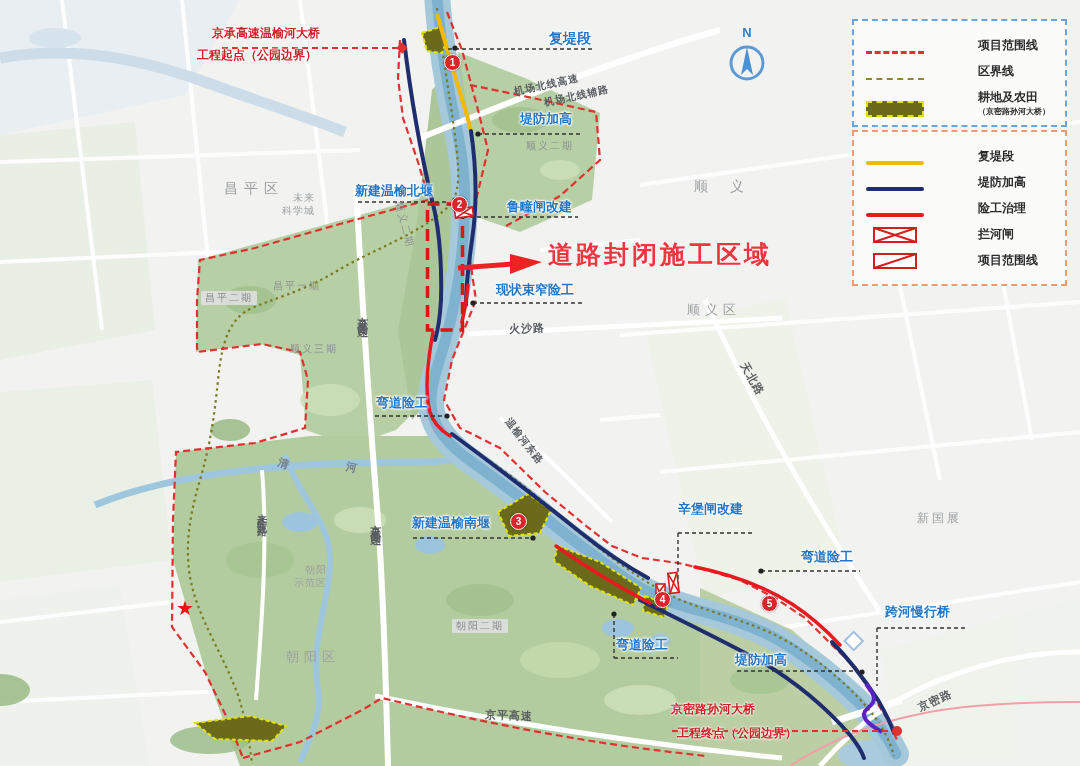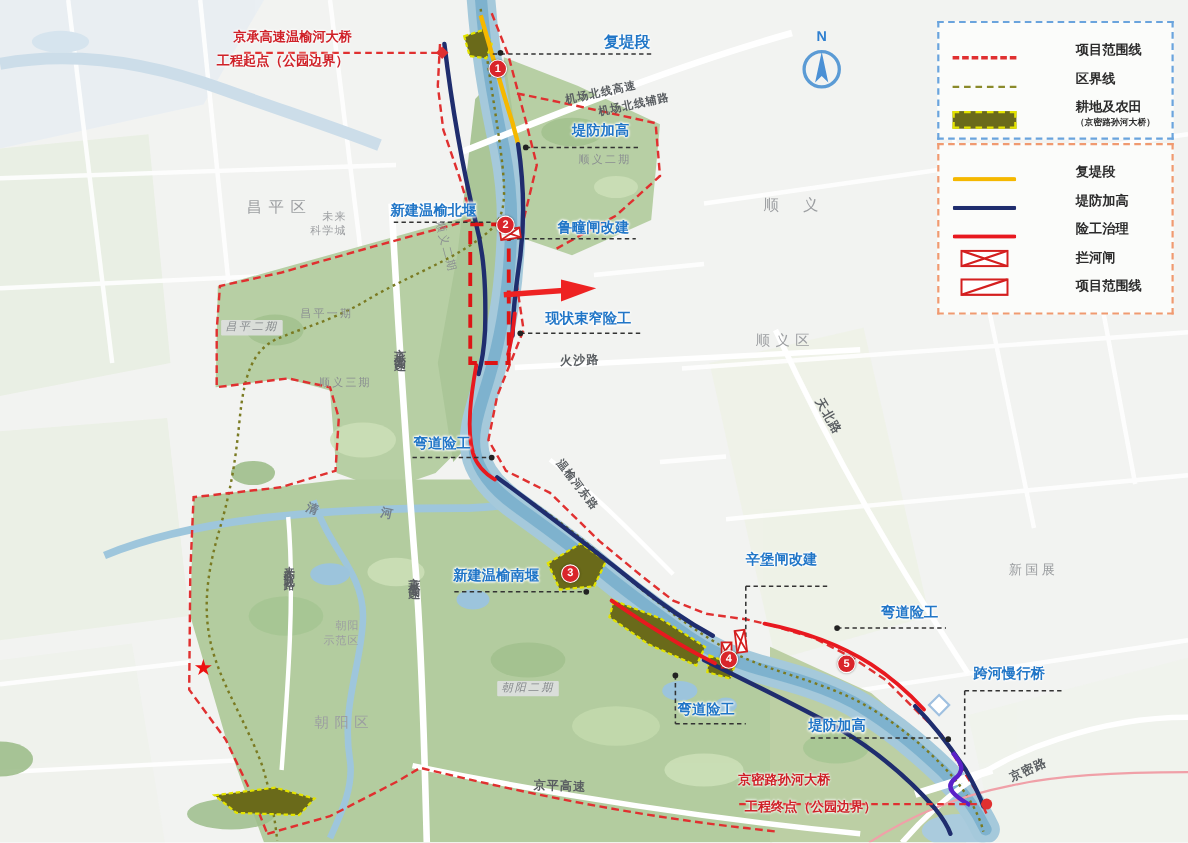--- a/index.html
+++ b/index.html
@@ -12,21 +12,21 @@
         text-shadow:0 1px 2px #fff,0 -1px 2px #fff,1px 0 2px #fff,-1px 0 2px #fff;}
   .feat-lg{font-size:14px;}
   
   .ann-red{color:#cf2128;font-weight:bold;font-size:12px;
            text-shadow:0 1px 2px #fff,0 -1px 2px #fff;}
   .closure{color:#f03540;font-weight:bold;font-size:25px;letter-spacing:3px;
            text-shadow:0 1px 1px #fff;}
   
   .region{color:#9c9ea1;font-size:14px;letter-spacing:6px;}
   .region-sm{color:#8a8e91;font-size:10px;letter-spacing:2px;}
-  .boxed{background:rgba(221,223,222,.92);color:#84888b;padding:1px 4px;border-radius:1px;font-style:italic;}
+  .boxed{background:rgba(221,223,222,.92);color:#84888b;padding:1px 4px;border-radius:1px;}
   .two-line{text-align:right;font-size:10px;color:#9c9ea1;letter-spacing:1px;line-height:1.25;margin-top:44px;}
   
   .road{color:#595d61;font-size:11px;font-weight:600;letter-spacing:1px;}
   .road-sm{font-size:10px;}
   .water-lbl{color:#74808c;font-size:11px;font-weight:600;}
   .vert{writing-mode:vertical-rl;letter-spacing:3px;}
   
   .marker{position:absolute;width:15px;height:15px;border-radius:50%;background:#d9252b;
           border:1px solid #fff;color:#fff;font-size:10px;font-weight:bold;
           display:flex;align-items:center;justify-content:center;box-shadow:0 0 2px rgba(0,0,0,.45);}
@@ -250,20 +250,21 @@
         <rect x="656" y="584" width="9" height="23"></rect>
         <path d="M656,584 L665,607 M656,596 L665,584" fill="none"></path>
       </g>
     </g>
 
     <rect x="847" y="634" width="13" height="13" transform="rotate(45 853 641)" fill="#ffffff" stroke="#9fc0e0" stroke-width="2"></rect>
   </svg>
 
   <div class="lbl ann-red" style="left:212px;top:27px">京承高速温榆河大桥</div>
   <div class="lbl ann-red" style="left:197px;top:49px">工程起点（公园边界）</div>
+  <div class="lbl closure" style="left:548px;top:240px">道路封闭施工区域</div>
   <div class="lbl ann-red" style="left:671px;top:703px">京密路孙河大桥</div>
   <div class="lbl ann-red" style="left:677px;top:727px">工程终点（公园边界）</div>
 
   <div class="lbl feat feat-lg" style="left:549px;top:30px">复堤段</div>
   <div class="lbl feat" style="left:520px;top:112px">堤防加高</div>
   <div class="lbl feat" style="left:355px;top:184px">新建温榆北堰</div>
   <div class="lbl feat" style="left:507px;top:200px">鲁疃闸改建</div>
   <div class="lbl feat" style="left:496px;top:283px">现状束窄险工</div>
   <div class="lbl feat" style="left:376px;top:396px">弯道险工</div>
   <div class="lbl feat" style="left:412px;top:516px">新建温榆南堰</div>

